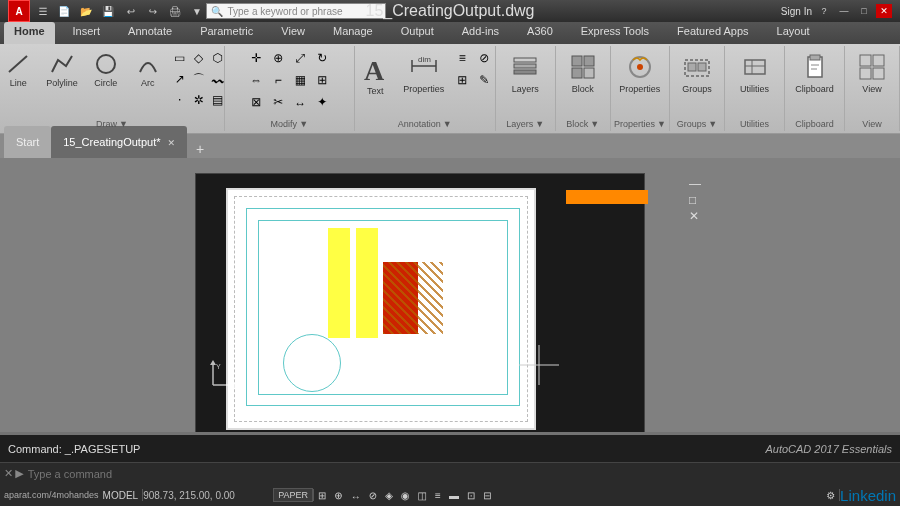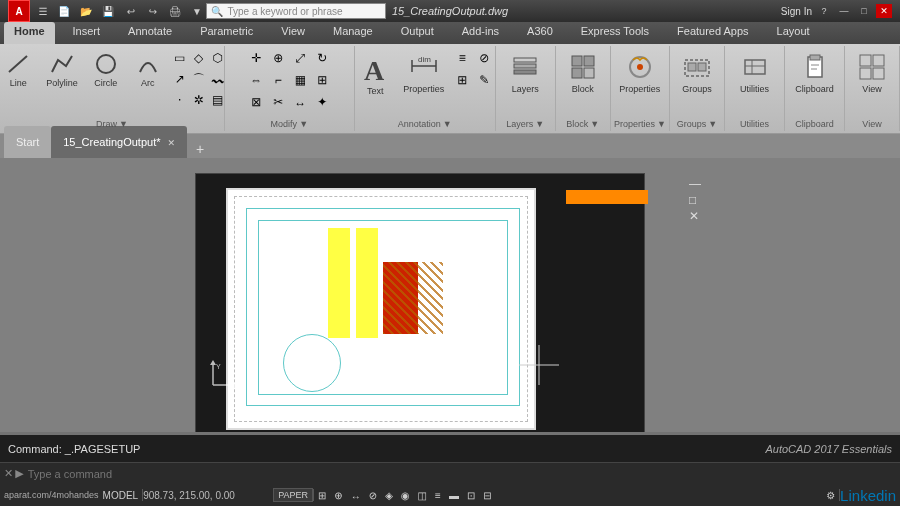--- a/index.html
+++ b/index.html
@@ -362,21 +362,21 @@
     <span class="qa-btn">↪</span>
     <span class="qa-btn">🖨</span>
     <span class="qa-btn">▼</span>
   </div>
   <div class="title-bar-center">
     <div class="title-search">
       <span style="font-size:10px;margin-right:4px;">🔍</span>
       <span style="font-size:10px;color:#888;">Type a keyword or phrase</span>
     </div>
   </div>
-  <div style="position:absolute;left:50%;transform:translateX(-50%);color:#ddd;font-size:11px;font-style:italic;">15_CreatingOutput.dwg</div>
+  <div style="position:absolute;left:50%;transform:translateX(-50%);color:#ddd;font-size:16px;">15_CreatingOutput.dwg</div>
   <div class="title-bar-right">
     <span style="color:#ddd;font-size:10px;">Sign In</span>
     <span class="win-btn">?</span>
     <span class="win-btn">—</span>
     <span class="win-btn">□</span>
     <span class="win-btn close">✕</span>
   </div>
 </div>
 
 <div class="ribbon-tabs">

